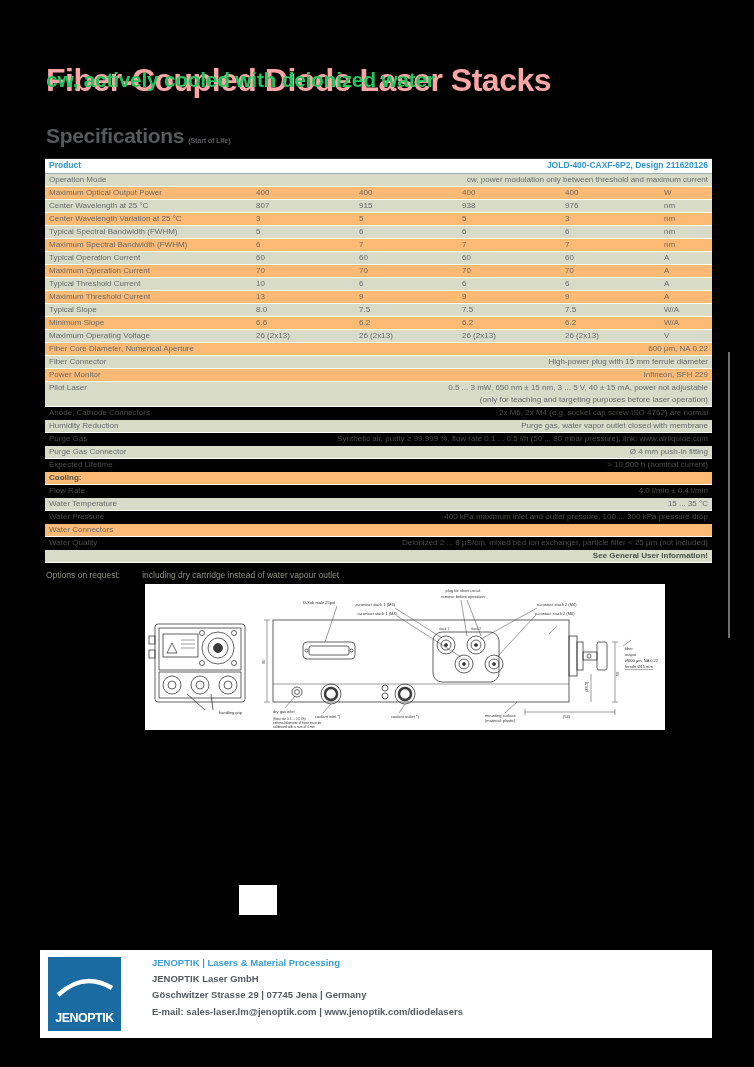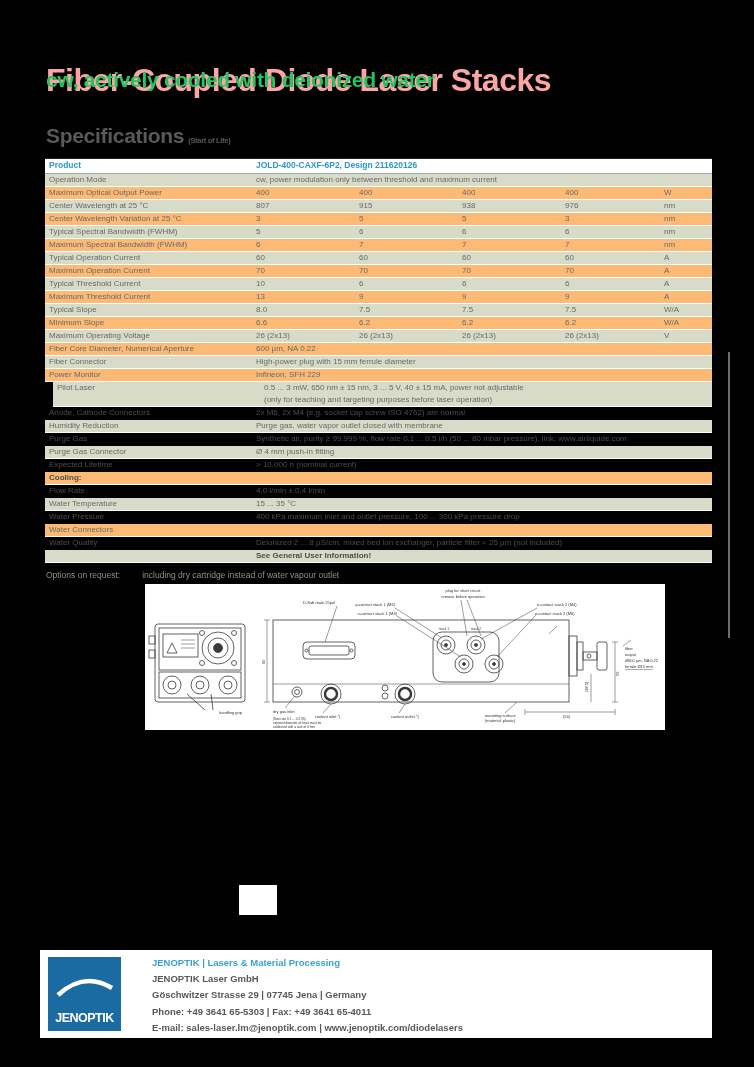--- a/index.html
+++ b/index.html
@@ -4,28 +4,28 @@
 <style>
   html,body{margin:0;padding:0;background:#000;}
   .page{position:relative;width:754px;height:1067px;background:#000;overflow:hidden;
         font-family:"Liberation Sans",sans-serif;}
   
   .title{position:absolute;left:46px;top:34px;font-size:32px;font-weight:bold;color:#fca5a5;letter-spacing:-0.5px;margin-top:28px;}
   .subtitle{position:absolute;left:46px;top:68px;font-size:21px;font-weight:bold;color:#22c55e;letter-spacing:-0.3px;}
   .spec-head{position:absolute;left:46px;top:124px;font-size:21px;font-weight:bold;color:#58595b;letter-spacing:-0.3px;}
   .spec-note{font-size:7.5px;font-weight:bold;color:#58595b;margin-left:4px;}
   
-  .spec-table{position:absolute;left:45px;top:158px;width:667px;border-top:1px solid #222;}
+  .spec-table{position:absolute;left:45px;top:158px;width:667px;border-top:1px solid #222;text-align:right;}
   .prow{position:relative;height:12px;padding-top:2px;background:#fff;border-bottom:1px solid #9aa;
         font-size:8.5px;font-weight:bold;color:#2e96cf;line-height:12px;}
   .trow{position:relative;height:12px;line-height:12.5px;font-size:8px;color:#66696b;border-bottom:1px solid #fff;}
   .trow.white{background:#fdba74;}
   .trow.sage{background:#d8dbc8;}
   .trow.black{background:#000;color:#4b4e49;border-bottom:1px solid #000;}
-  .trow.tall{height:24px;line-height:11.5px;margin-left:8px;}
+  .trow.tall{height:24px;line-height:11.5px;}
   .tlabel{position:absolute;left:4px;top:0;white-space:nowrap;}
   .tspan{position:absolute;left:211px;top:0;width:452px;white-space:pre-line;}
   .tv{position:absolute;top:0;}
   .c0{left:211px}.c1{left:314px}.c2{left:417px}.c3{left:520px}
   .tunit{position:absolute;left:619px;top:0;}
   .boldtxt{font-weight:bold;color:#4a4f46;}
   
   .options-line{position:absolute;left:46px;top:570px;font-size:8.5px;color:#8f9280;}
   .options-line .opt-val{margin-left:22px;}
   
@@ -363,18 +363,17 @@
     <div class="logo">
       <svg width="73" height="50" viewBox="0 0 73 50">
         <path d="M10,38 Q36,14 64,31" stroke="#fff" stroke-width="4.5" fill="none"></path>
       </svg>
       <div class="logo-text">JENOPTIK</div>
     </div>
     <div class="ftext">
       <div class="fline1">JENOPTIK  |  Lasers &amp; Material Processing</div>
       <div>JENOPTIK Laser GmbH</div>
       <div>Göschwitzer Strasse 29  |  07745 Jena  |  Germany</div>
-      <div>Phone: +49 3641 65-5303  |  Fax: +49 3641 65-4011</div>
       <div>E-mail: sales-laser.lm@jenoptik.com  |  www.jenoptik.com/diodelasers</div>
     </div>
   </div>
 
 </div>
 
 </body></html>

